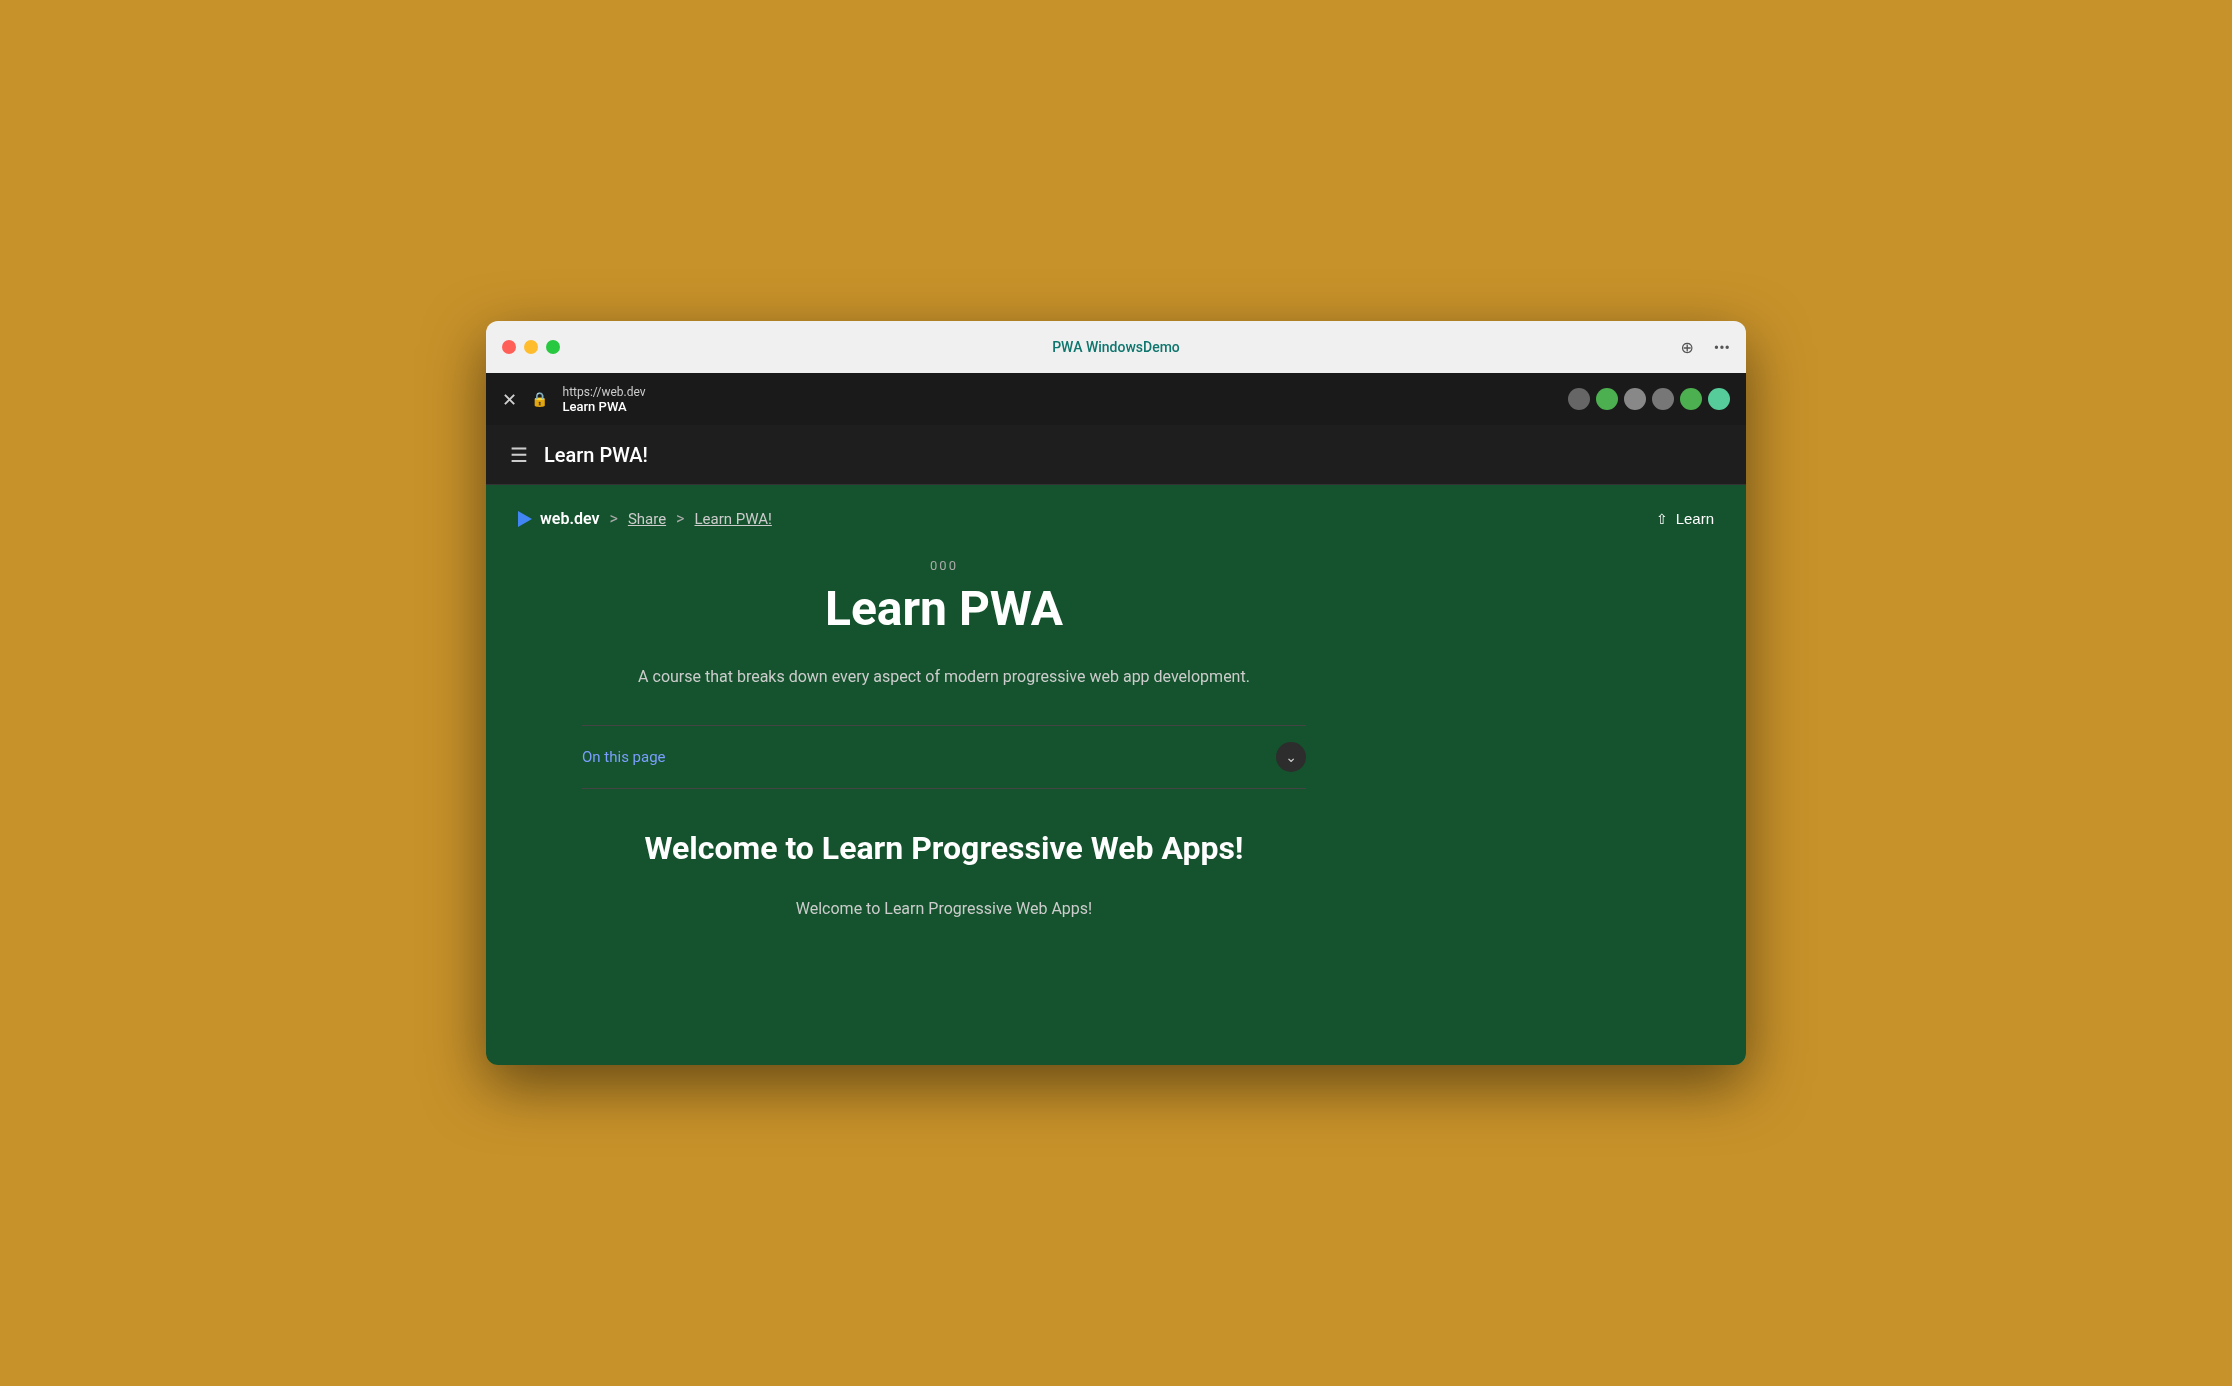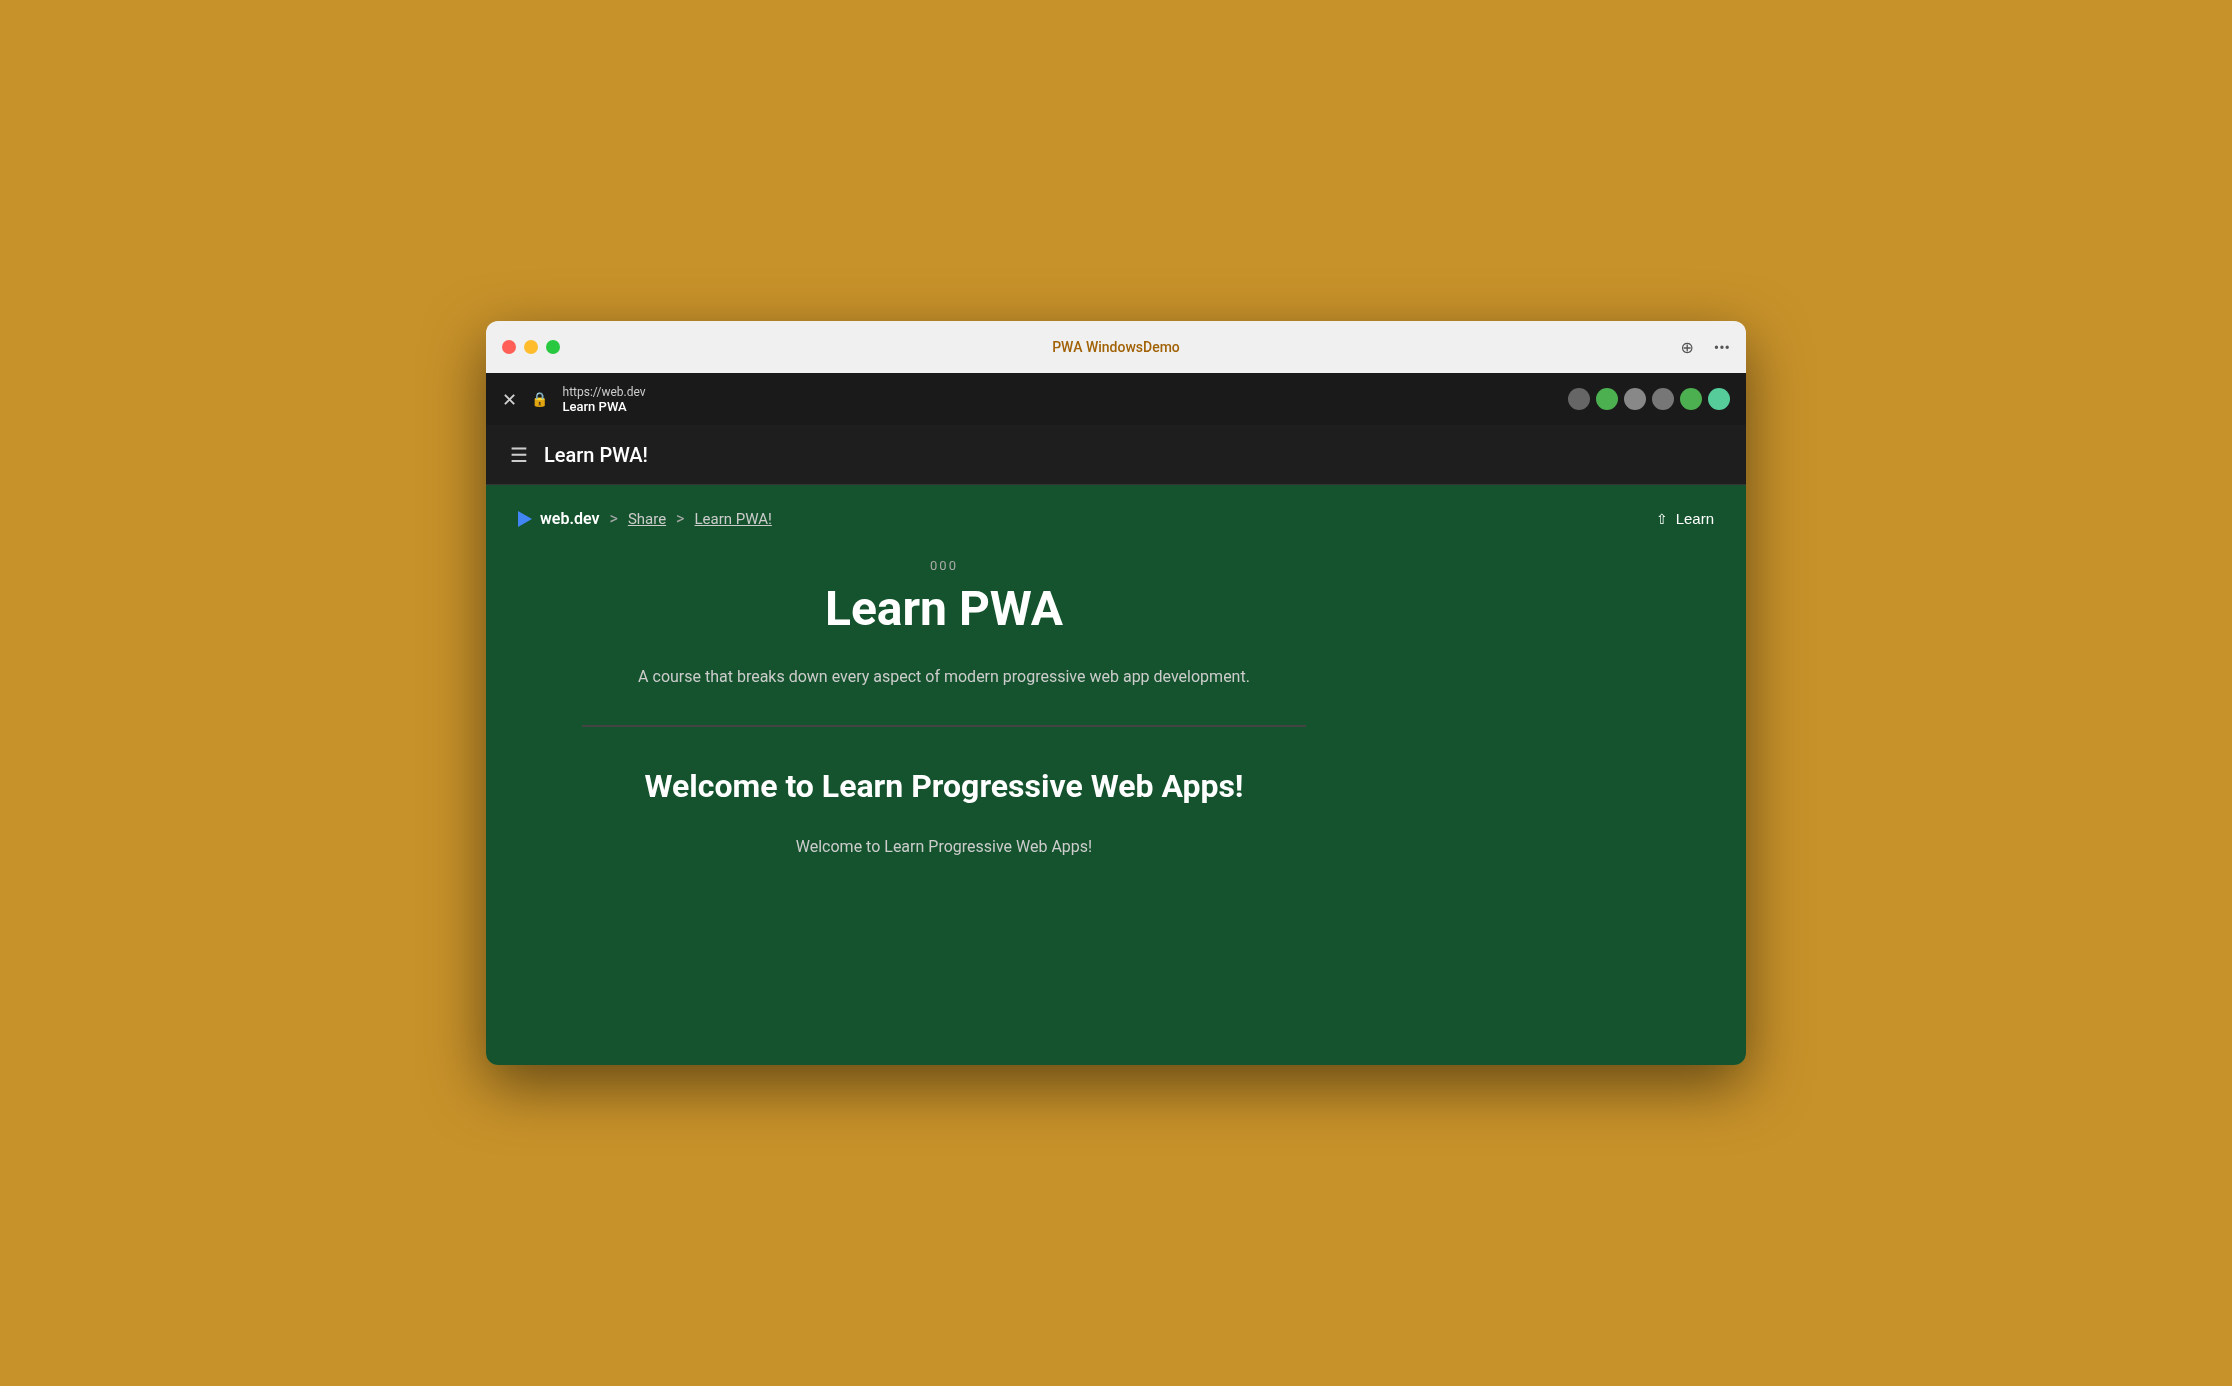--- a/index.html
+++ b/index.html
@@ -44,21 +44,21 @@
 
     .traffic-light.close { background: #FF5F57; }
     .traffic-light.minimize { background: #FFBD2E; }
     .traffic-light.maximize { background: #28C840; }
 
     .window-title {
       position: absolute;
       left: 50%;
       transform: translateX(-50%);
       font-size: 14px;
-      color: #a16207;
+      color: #0f766e;
       font-weight: 500;
     }
 
     .title-bar-actions {
       margin-left: auto;
       display: flex;
       gap: 20px;
       align-items: center;
       color: #555;
     }
@@ -353,20 +353,26 @@
       </button>
     </div>
 
     <div class="article-content">
       <div class="article-number">000</div>
       <h1 class="article-title">Learn PWA</h1>
       <p class="article-description">A course that breaks down every aspect of modern progressive web app development.</p>
 
       <hr class="divider">
 
+      <div class="on-this-page">
+        <span class="on-this-page-label">On this page</span>
+        <div class="chevron-down">
+          <span>⌄</span>
+        </div>
+      </div>
 
       <hr class="divider-bottom">
 
       <h2 class="section-title">Welcome to Learn Progressive Web Apps!</h2>
       <p class="section-text">Welcome to Learn Progressive Web Apps!</p>
     </div>
   </div>
 </div>
 
 </body></html>

